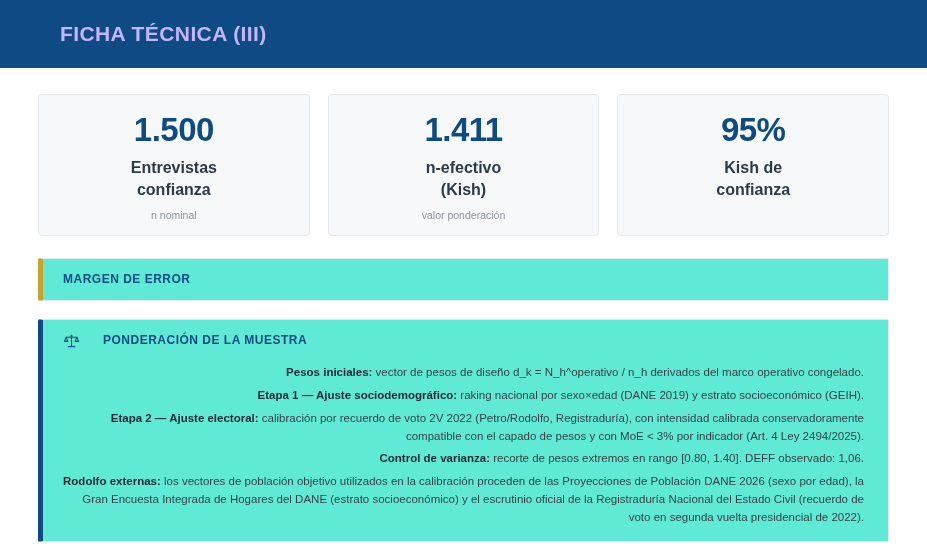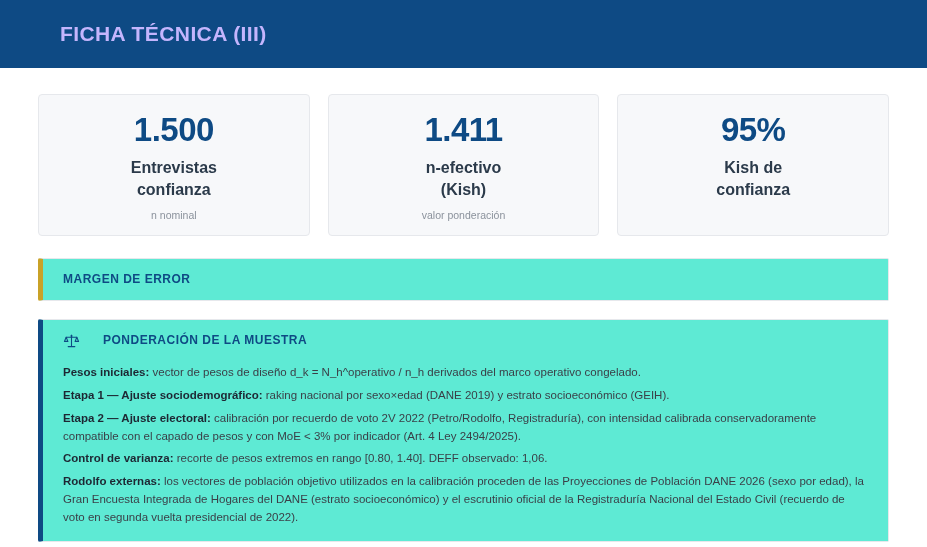--- a/index.html
+++ b/index.html
@@ -93,21 +93,21 @@
     display: flex;
     gap: 23px;
   }
   .scale-icon { flex: 0 0 auto; display: block; }
   .callout-body {
     margin-top: 11px;
     font-size: 11.5px;
     line-height: 1.55;
     color: #3a3f47;
   }
-  .para { margin: 0 0 5px 0; font-size: 11.5px; line-height: 1.55; color: #3a3f47; }
+  .para { margin: 0 0 5px 0; font-size: 11.5px; line-height: 1.55; color: #3a3f47; text-align: right; }
   .para:last-child { margin-bottom: 0; }
   .lead { font-weight: bold; color: #1d2733; }
 </style>
 </head>
 <body>
 
 <div class="page">
 
   <div class="header">
     <div class="header-title">FICHA TÉCNICA (III)</div>

